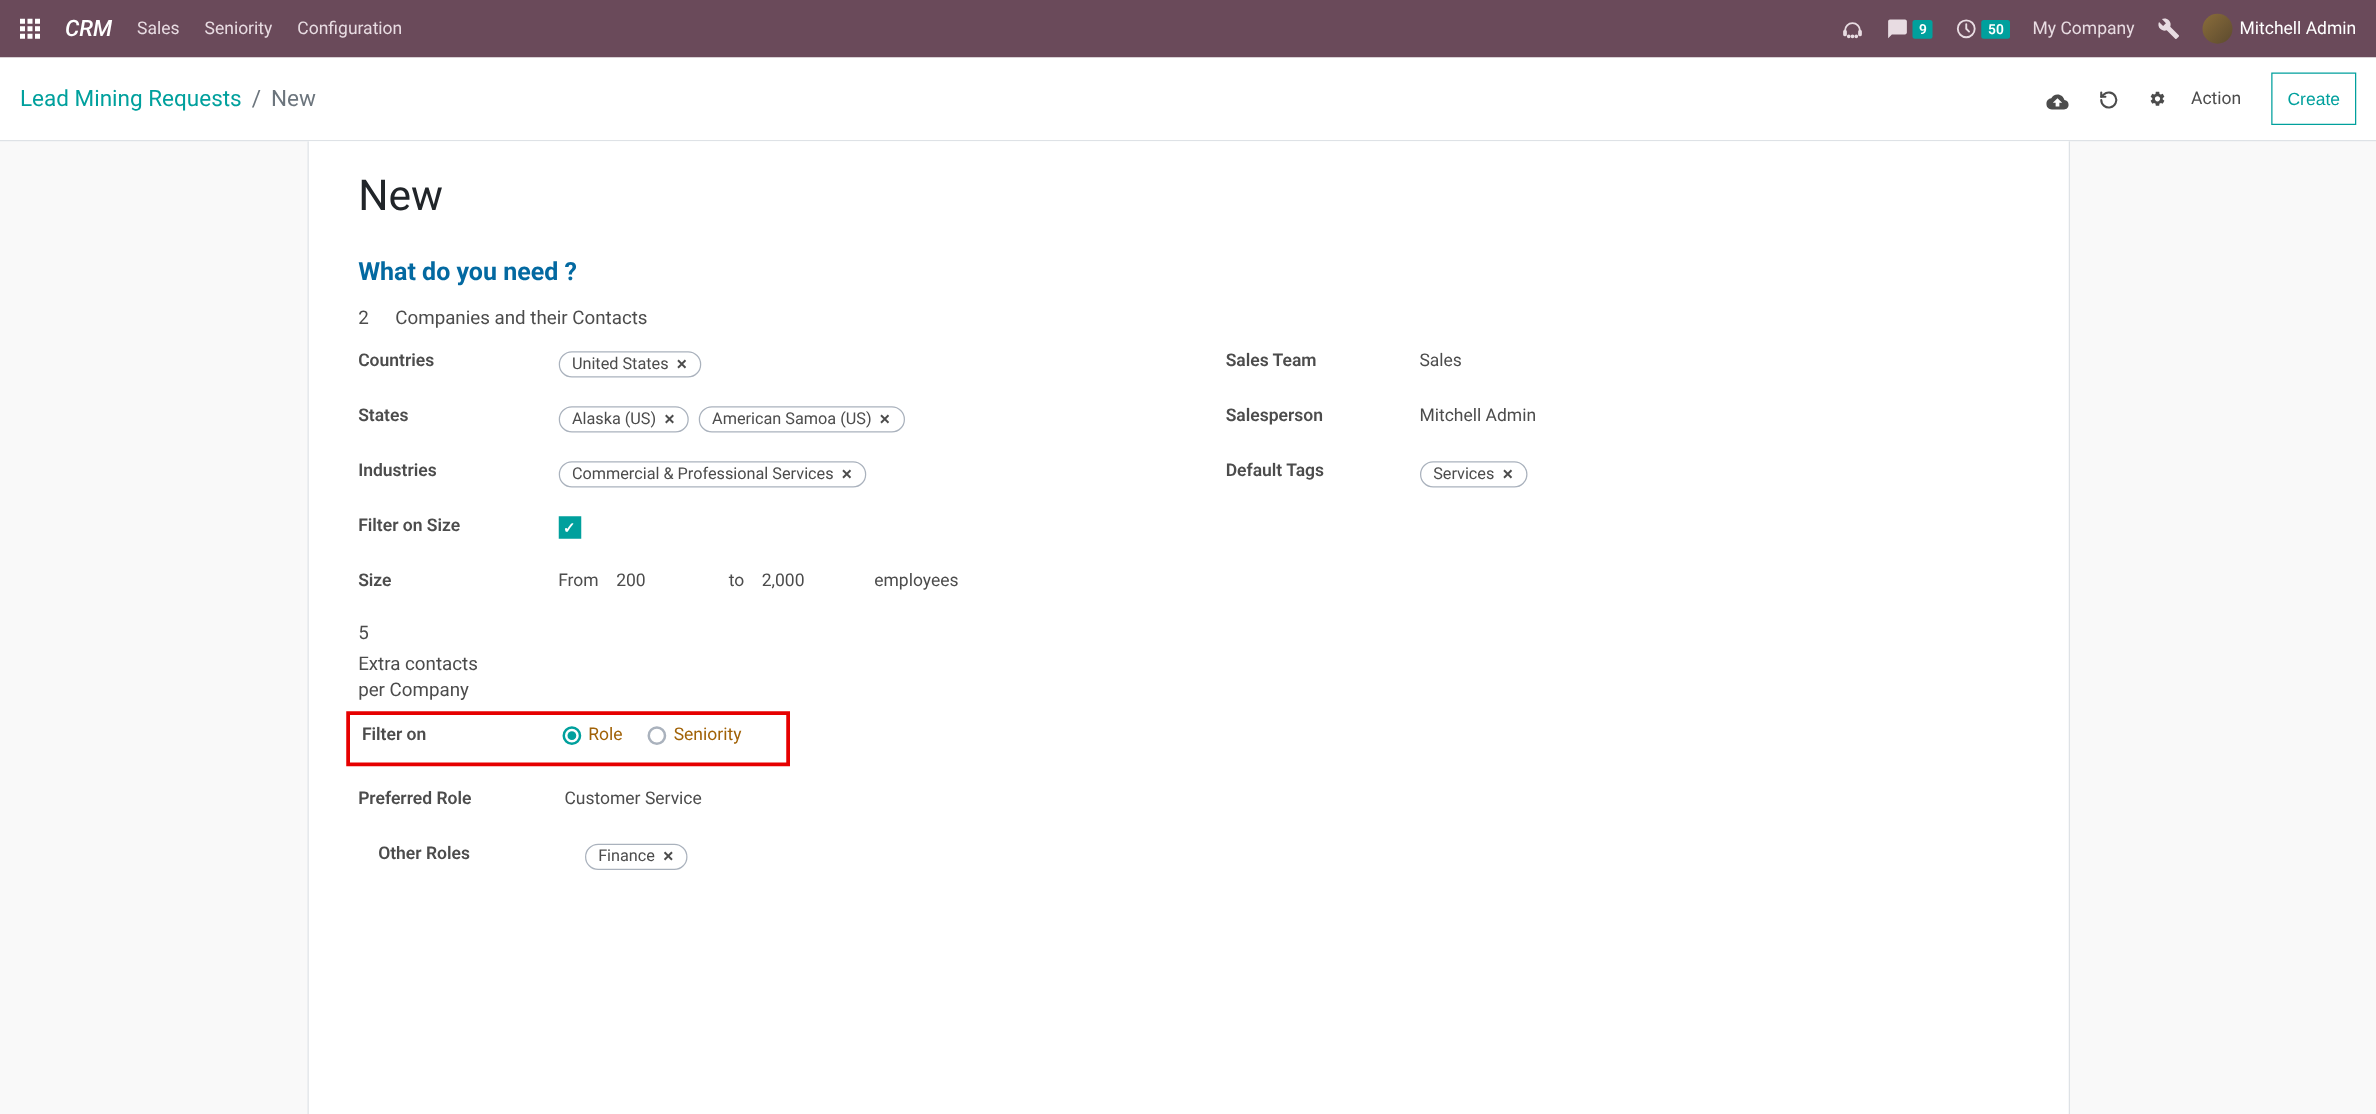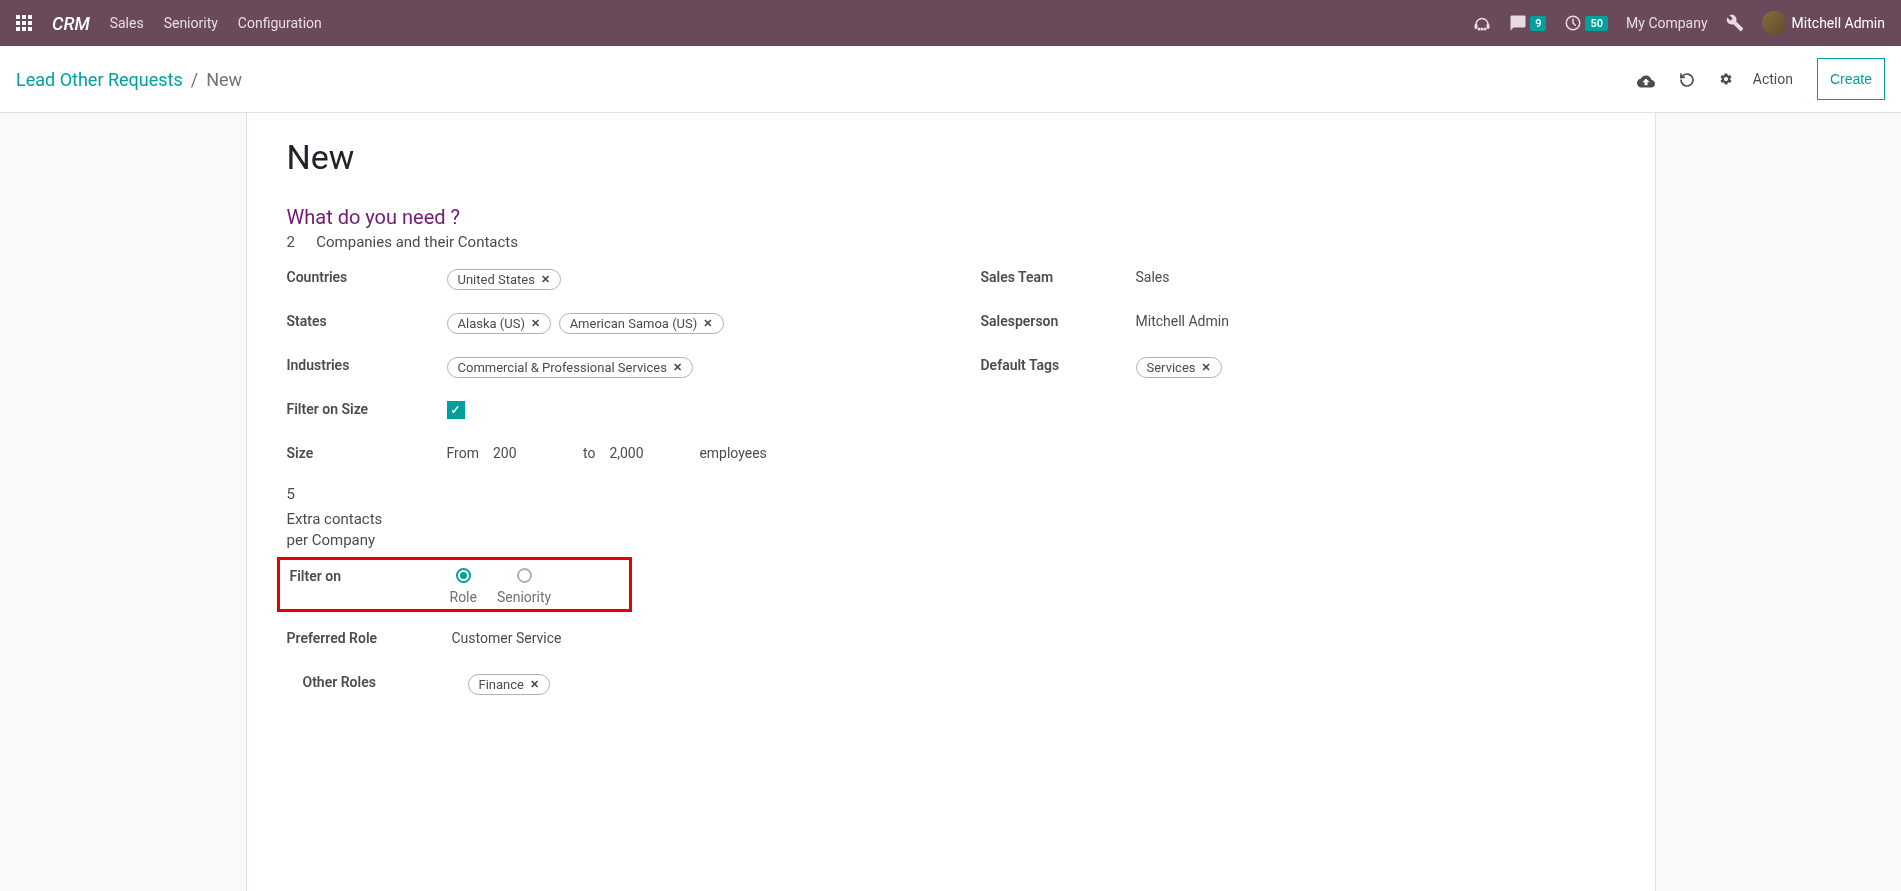--- a/index.html
+++ b/index.html
@@ -27,21 +27,21 @@
     .breadcrumb-current { color: #6c757d; }
     .control-actions { margin-left: auto; display: flex; align-items: center; gap: 24px; }
     .control-icon { color: #4c4c4c; cursor: pointer; font-size: 16px; }
     .action-btn { color: #4c4c4c; cursor: pointer; display: flex; align-items: center; gap: 20px; font-size: 14px; }
     .create-btn { border: 1px solid #00a09d; color: #00a09d; background: #fff; padding: 12px 12px; cursor: pointer; font-size: 14px; border-radius: 0; }
 
     
     .content-wrapper { display: flex; justify-content: center; padding: 0; }
     .form-sheet { background: #fff; width: 1410px; min-height: 820px; border-left: 1px solid #dee2e6; border-right: 1px solid #dee2e6; padding: 24px 40px; }
     .page-title { font-size: 34px; font-weight: 400; color: #212529; margin-bottom: 28px; }
-    .section-title { font-size: 20px; font-weight: 400; color: #701a75; margin-bottom: 4px; }
+    .section-title { font-size: 20px; font-weight: 700; color: #0369a1; margin-bottom: 16px; }
     .lead-count-row { font-size: 15px; color: #4c4c4c; margin-bottom: 14px; }
     .lead-count-row .num { display: inline-block; width: 26px; }
 
     .two-cols { display: flex; gap: 60px; justify-content: flex-end; }
     .col { flex: 1; }
     .col-left { flex: 1; max-width: 680px; }
     .col-right { flex: 1; }
 
     .form-row { display: flex; align-items: flex-start; margin-bottom: 14px; min-height: 30px; }
     .form-label { width: 115px; font-weight: 600; font-size: 14px; color: #4c4c4c; padding-top: 4px; flex-shrink: 0; }
@@ -50,21 +50,21 @@
     .tag { display: inline-flex; align-items: center; border: 1px solid #aab2bd; border-radius: 14px; padding: 2px 10px; font-size: 13px; color: #4c4c4c; margin-right: 4px; margin-bottom: 4px; background: #fff; }
     .tag-x { margin-left: 6px; font-weight: bold; cursor: pointer; color: #4c4c4c; font-size: 11px; }
 
     .checkbox { width: 18px; height: 18px; background: #00a09d; color: #fff; display: inline-flex; align-items: center; justify-content: center; font-size: 12px; font-weight: bold; }
 
     .size-row { display: flex; align-items: center; gap: 10px; font-size: 14px; color: #4c4c4c; }
     .size-row span.lbl { margin-right: 4px; }
     .size-row span.num { min-width: 80px; }
 
     .radio-group { display: flex; gap: 20px; align-items: center; }
-    .radio-item { display: flex; align-items: center; gap: 6px; font-size: 14px; color: #737373; cursor: pointer; flex-direction: column; }
+    .radio-item { display: flex; align-items: center; gap: 6px; font-size: 14px; color: #a16207; cursor: pointer; }
     .radio-circle { width: 15px; height: 15px; border: 2px solid #aab2bd; border-radius: 50%; display: inline-flex; align-items: center; justify-content: center; }
     .radio-circle.checked { border-color: #00a09d; }
     .radio-dot { width: 7px; height: 7px; background: #00a09d; border-radius: 50%; }
 
     .highlight-box { border: 3px solid #e60000; padding: 4px 6px 4px 0; margin-bottom: 14px; margin-left: -10px; padding-left: 10px; max-width: 355px;}
 
     .extra-contacts { max-width: 100px; }
     .extra-contacts .num { font-size: 15px; color: #4c4c4c; margin-bottom: 6px; display: block; }
     .extra-contacts .lbl { font-size: 15px; color: #4c4c4c; line-height: 1.4; }
 
@@ -123,21 +123,21 @@
     </span>
     <span class="user-block">
       <span class="avatar"></span>
       <span>Mitchell Admin</span>
     </span>
   </div>
 </div>
 
 <div class="control-bar">
   <div class="breadcrumb">
-    <span class="breadcrumb-link">Lead Other Requests</span>
+    <span class="breadcrumb-link">Lead Mining Requests</span>
     <span class="breadcrumb-sep">/</span>
     <span class="breadcrumb-current">New</span>
   </div>
   <div class="control-actions">
     <span class="control-icon">
       <svg width="18" height="16" viewBox="0 0 24 20" fill="currentColor">
           <path d="M19.35 10.04C18.67 6.59 15.64 4 12 4 9.11 4 6.6 5.64 5.35 8.04 2.34 8.36 0 10.91 0 14c0 3.31 2.69 6 6 6h13c2.76 0 5-2.24 5-5 0-2.64-2.05-4.78-4.65-4.96zM14 13v4h-4v-4H7l5-5 5 5h-3z"></path>
         </svg>
     </span>
     <span class="control-icon">

